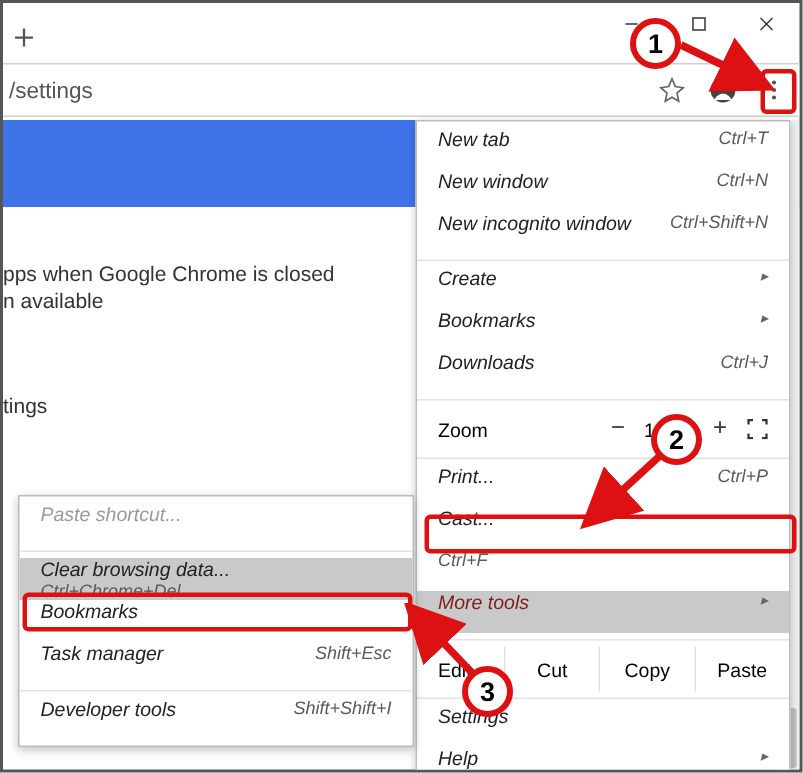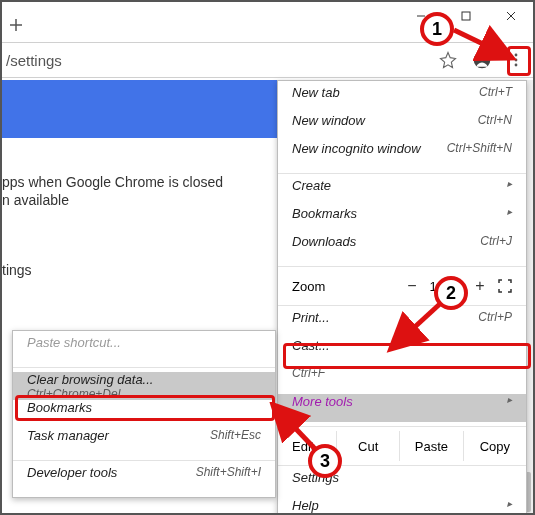--- a/index.html
+++ b/index.html
@@ -37,21 +37,21 @@
   .zoomrow .zl { flex: 1 1 auto; }
   .zbtn { width: 24px; text-align: center; color: #333; font-size: 16px; }
   .zval { width: 44px; text-align: center; }
   .full { width: 26px; display:flex; align-items:center; justify-content:center; }
 
   .editrow { display: flex; height: 30px; align-items: stretch; }
   .editrow .el { width: 58px; display:flex; align-items:center; padding-left: 14px; }
   .editrow .eb { flex: 1; border-left: 1px solid #e2e2e2; display:flex; align-items:center; justify-content:center; }
 
   
-  .mitem.hl { background: #c9c9c9; color: #a21caf; }
+  .mitem.hl { background: #c9c9c9; color: #7f1d1d; }
 
   
   .submenu { position: absolute; top: 328px; left: 10px; width: 264px; background: #fff; border: 1px solid #bcbcbc; box-shadow: 0 2px 6px rgba(0,0,0,.25); padding: 4px 0; }
   .submenu .mitem .sc { font-size: 12px; }
   .submenu .mitem.hl2 { background: #c9c9c9; flex-direction: column; }
 
   
   .redbox { position: absolute; border: 3px solid #d11; border-radius: 4px; pointer-events: none; }
   .redcircle { position: absolute; width: 34px; height: 34px; border: 4px solid #d11; border-radius: 50%; background: #fff; display:flex; align-items:center; justify-content:center; font-weight: 700; font-size: 18px; color: #000; pointer-events:none; z-index: 50; }
 
@@ -171,22 +171,22 @@
   <div class="mitem">
       <span class="sc">Ctrl+F</span>
     </div>
   <div class="mitem hl submark">
       <span class="lbl">More tools</span>
     </div>
   <div class="sep"></div>
   <div class="editrow">
     <div class="el">Edit</div>
     <div class="eb">Cut</div>
+    <div class="eb">Copy</div>
     <div class="eb">Paste</div>
-    <div class="eb">Copy</div>
   </div>
   <div class="sep"></div>
   <div class="mitem">
       <span class="lbl">Settings</span>
     </div>
   <div class="mitem submark">
       <span class="lbl">Help</span>
     </div>
 </div>
 

